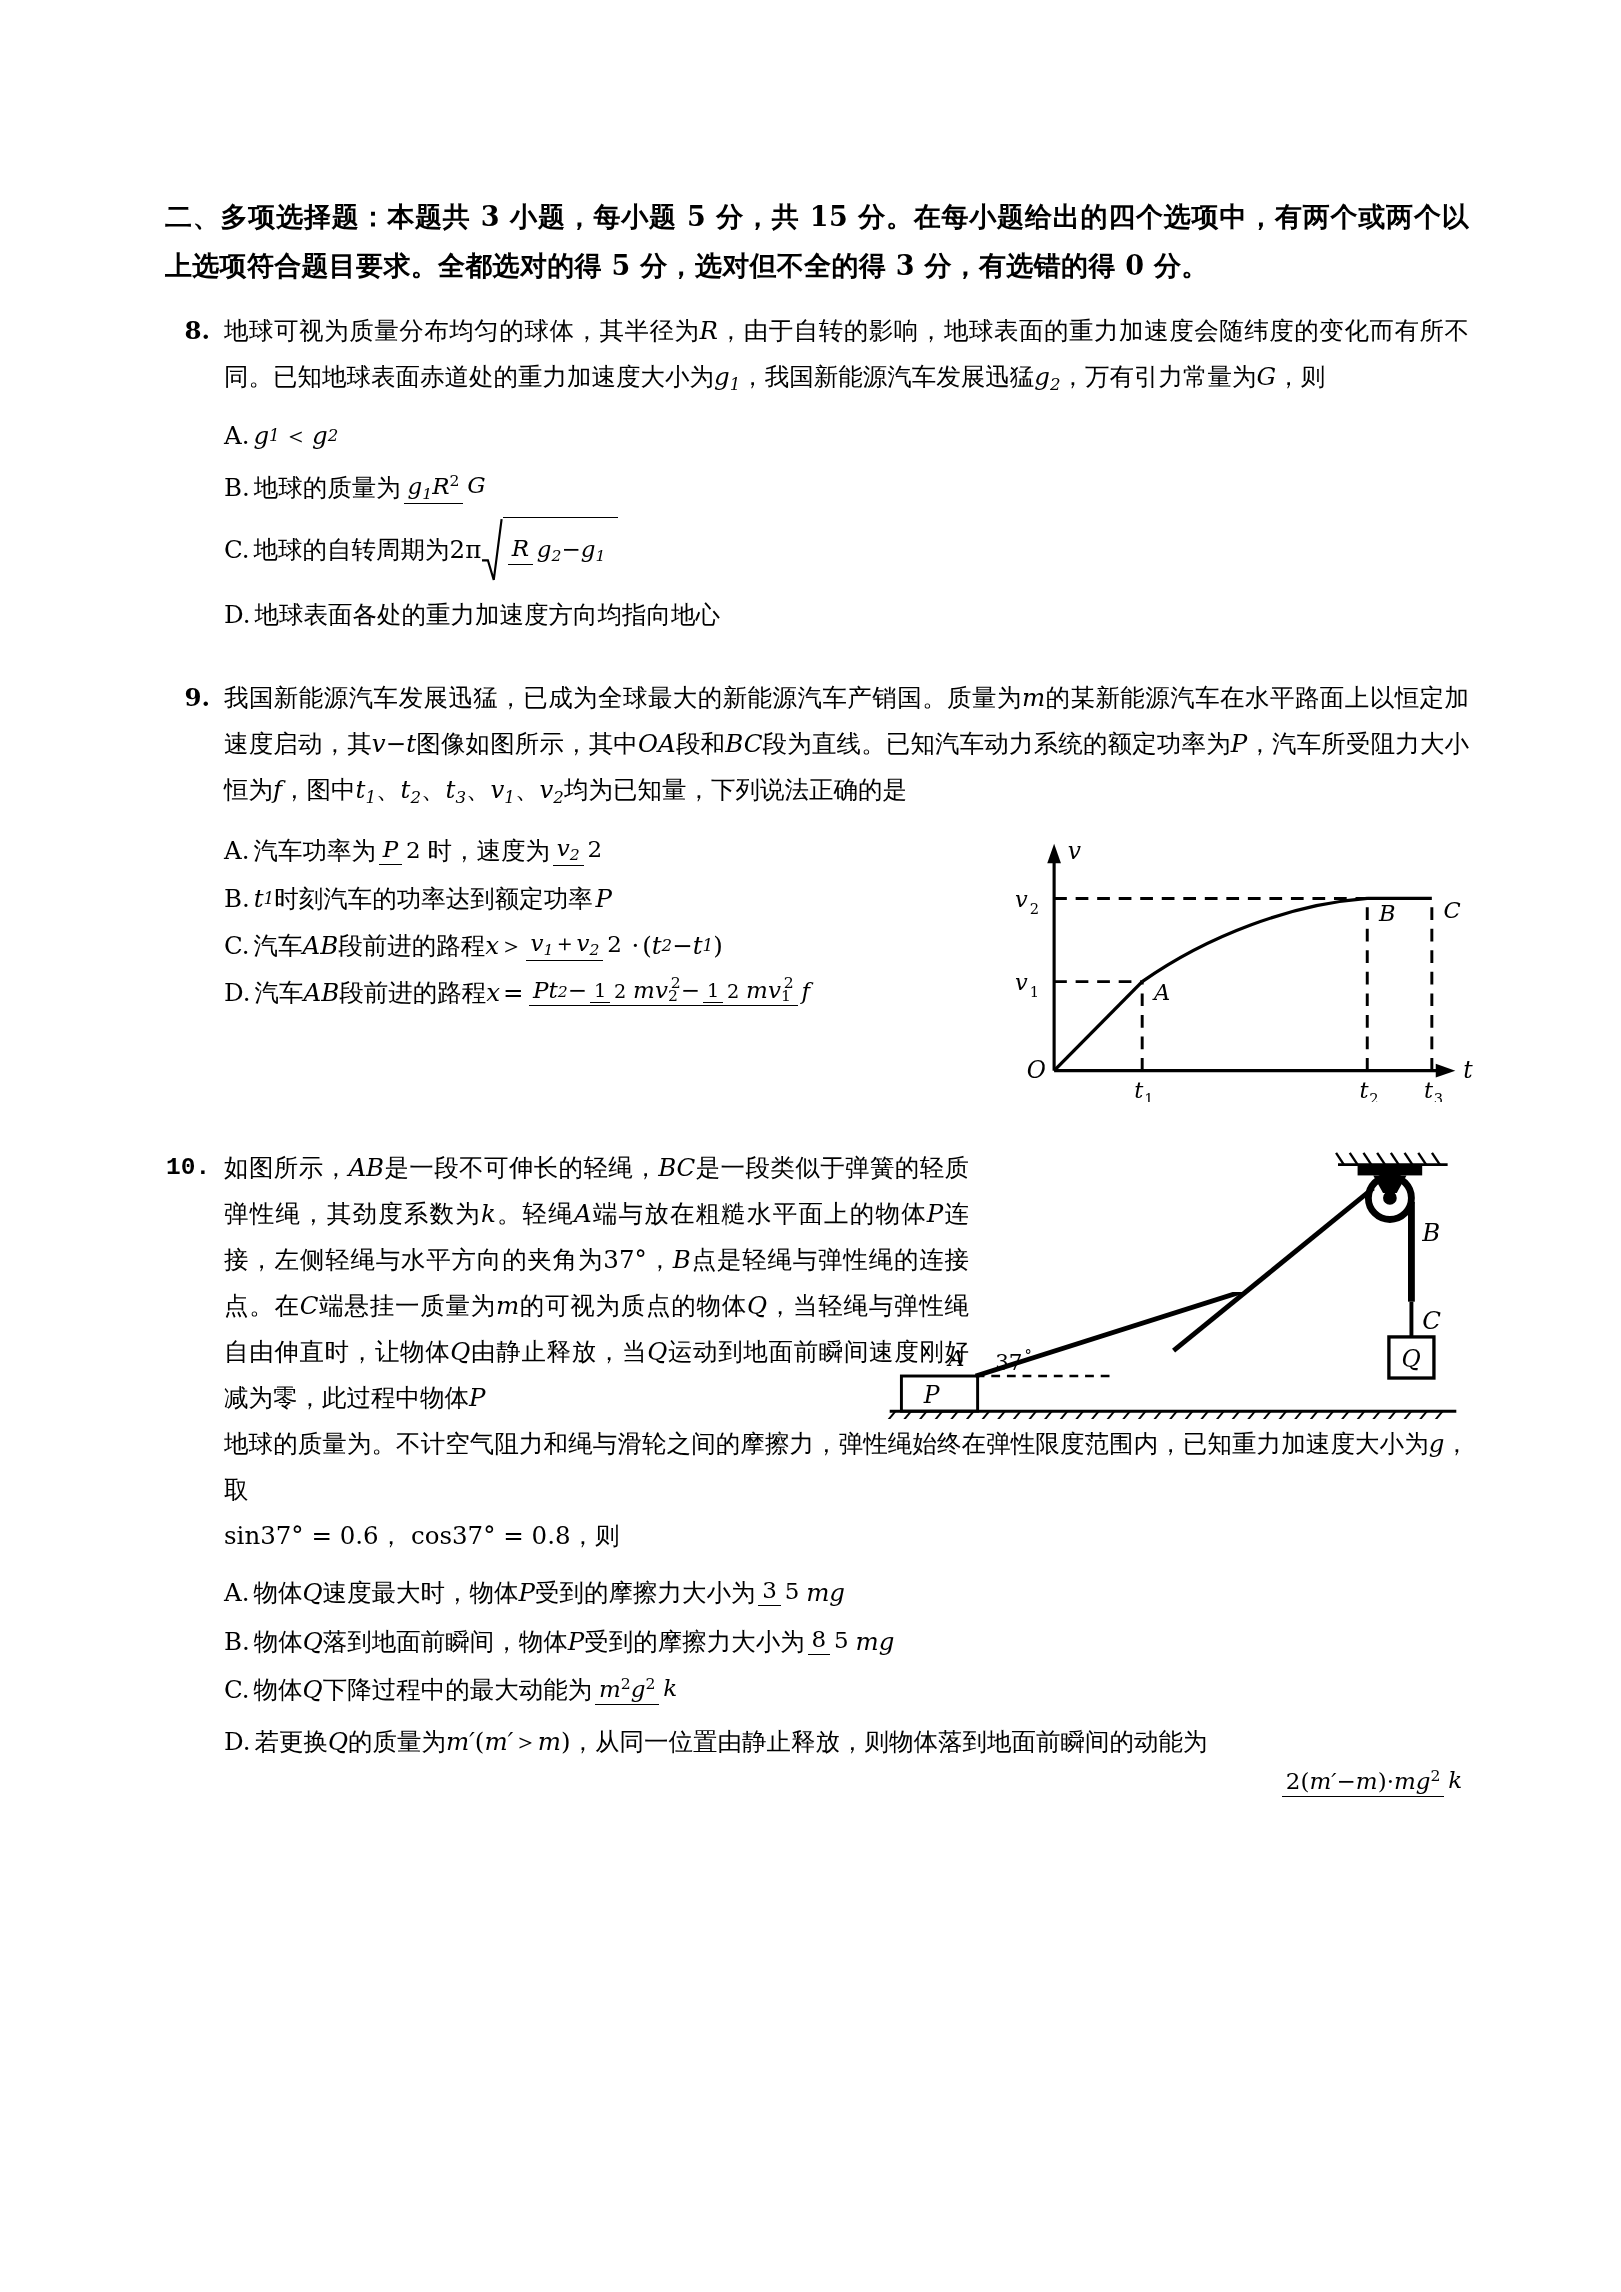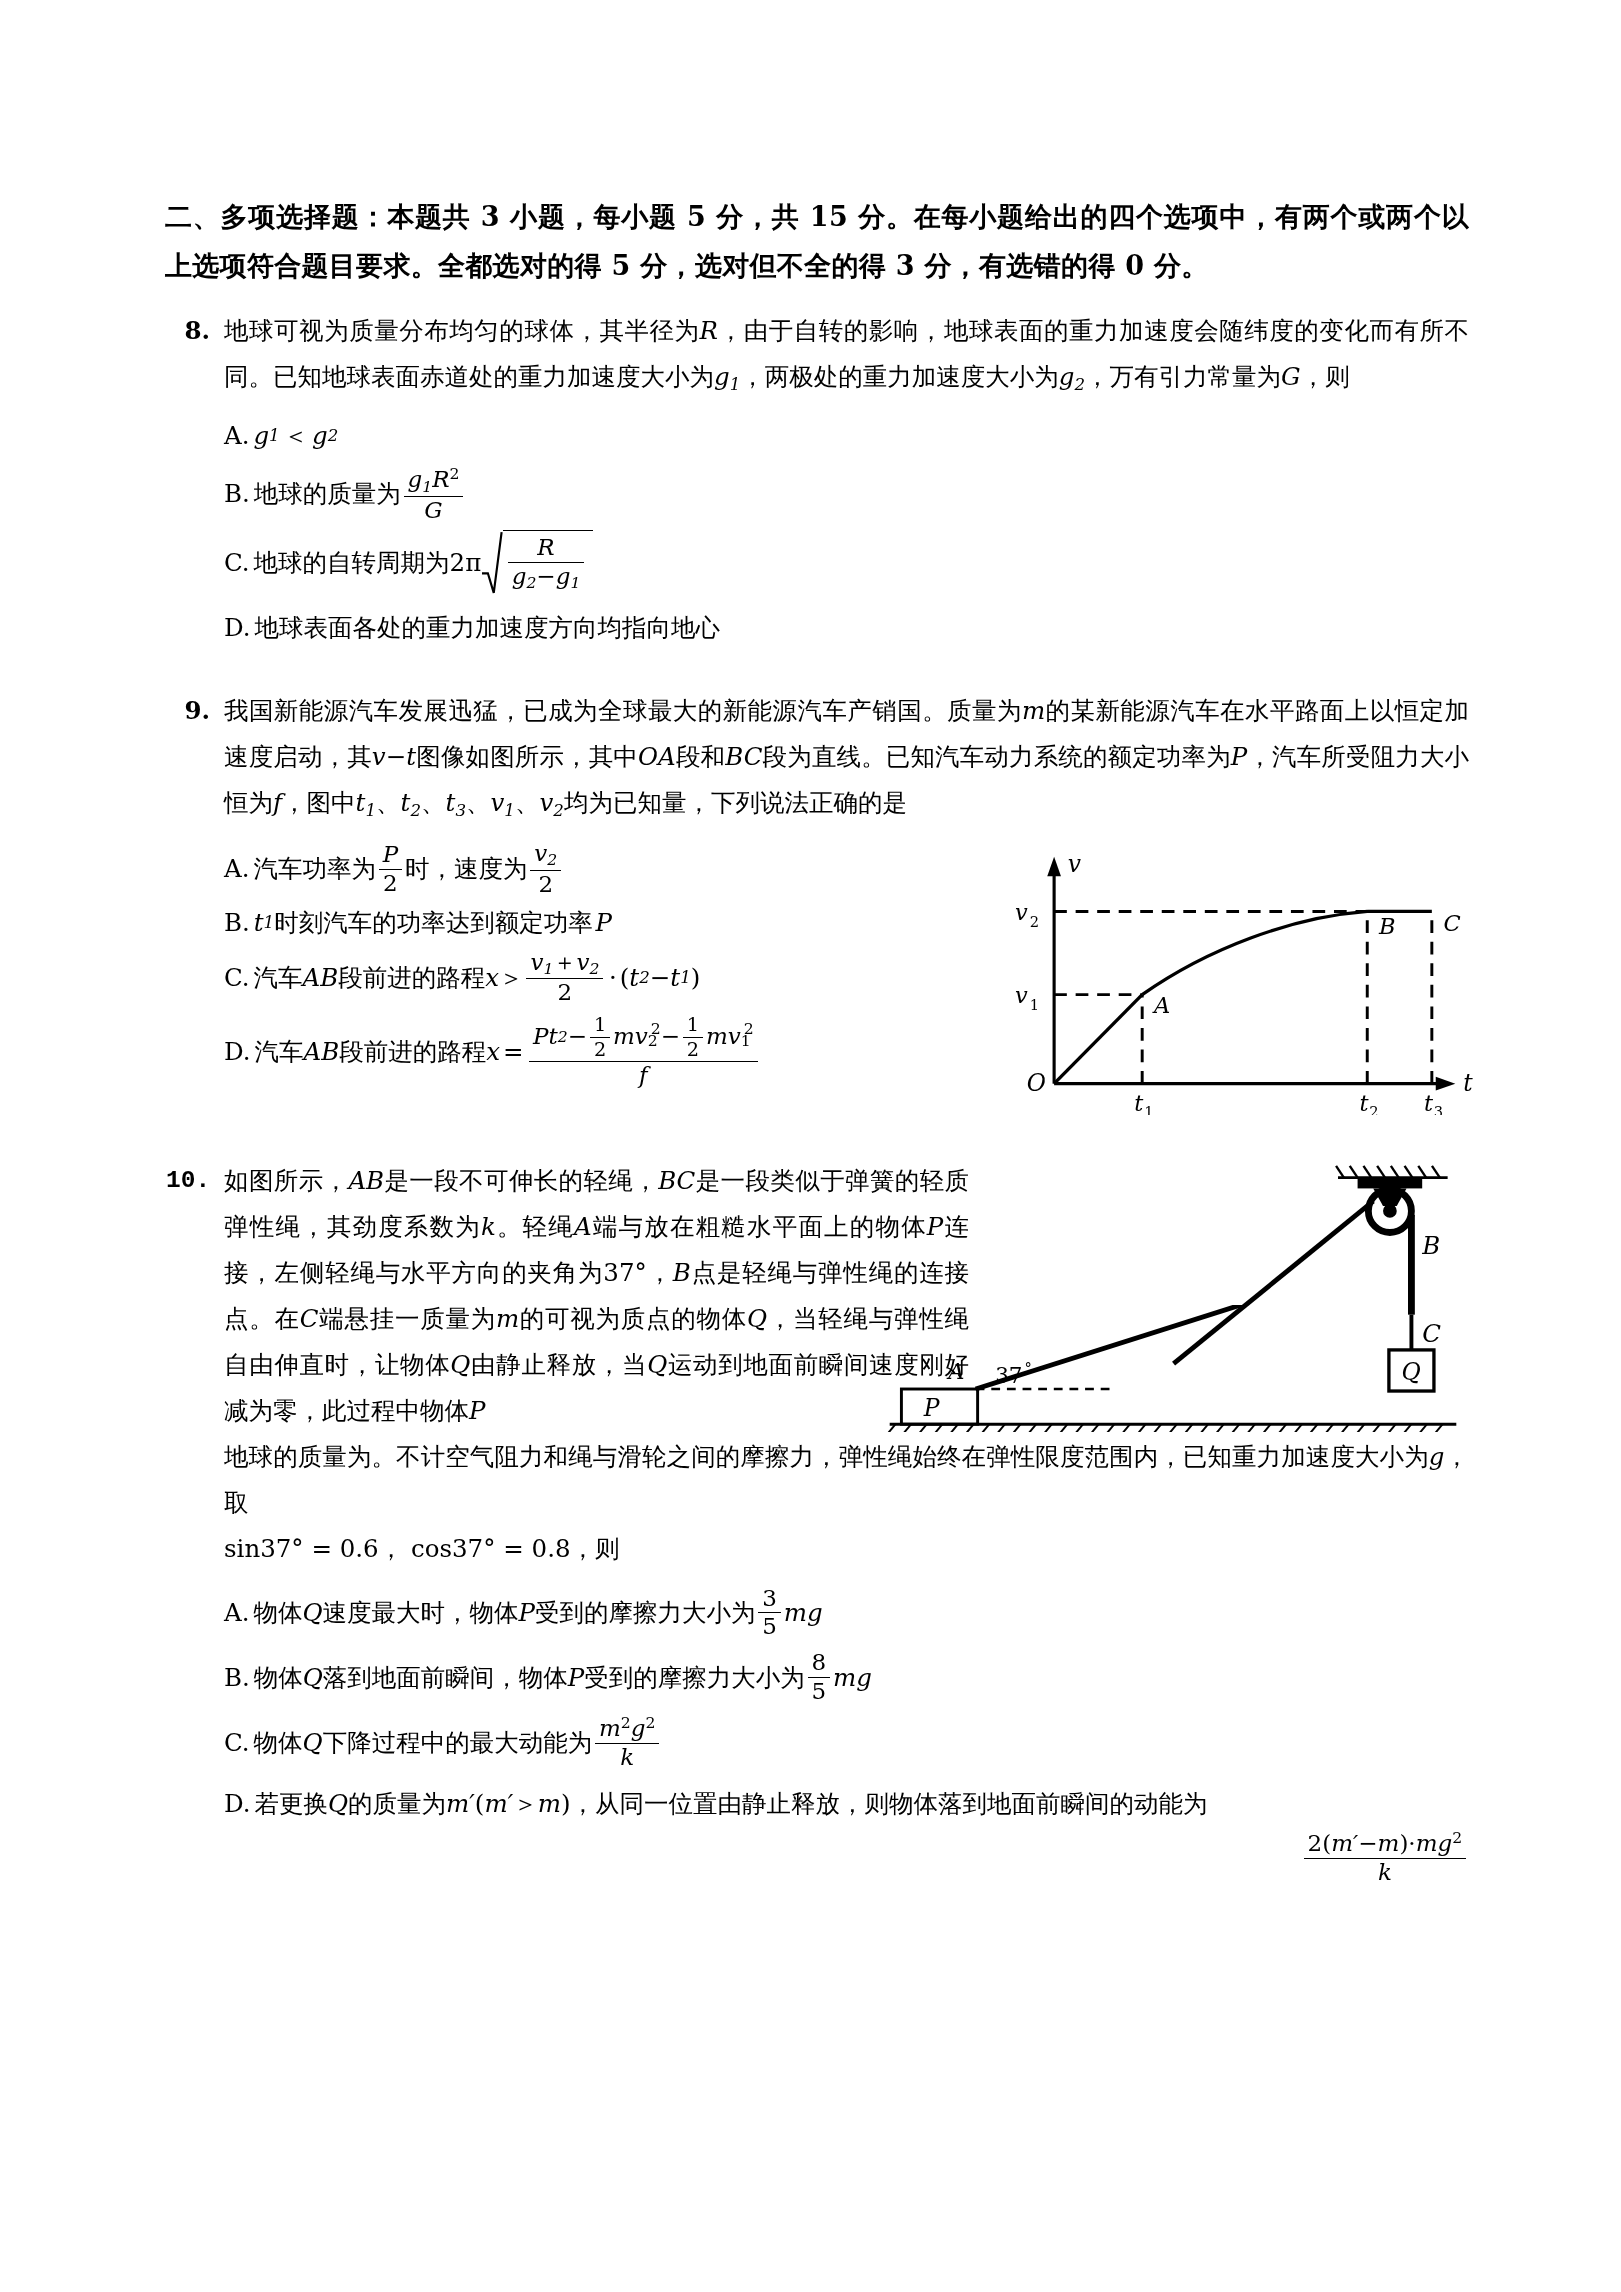--- a/index.html
+++ b/index.html
@@ -70,21 +70,21 @@
   }
   .opt .lbl { margin-right: 3.9px; white-space: nowrap; }
   .opt-tall { line-height: 39px; }
 
   
   .it { font-style: italic; font-family: "DejaVu Serif", "Liberation Serif", serif; }
   .sub { font-size: 0.68em; vertical-align: -0.28em; font-style: italic; }
   .sup { font-size: 0.68em; vertical-align: 0.52em; font-style: normal; }
   .frac {
     display: inline-flex;
-    flex-direction: column;
+    flex-direction: row;
     vertical-align: middle;
     text-align: center;
     margin: 0 2.9px;
     line-height: 1.12;
     font-size: 0.94em;
   }
   .frac > .num { border-bottom: 1.6px solid #000; padding: 0 3.9px 1px 3.9px; }
   .frac > .den { padding: 1px 3.9px 0 3.9px; }
   .radic {
     display: inline-flex;
@@ -136,21 +136,21 @@
 <body>
 
 <div class="page">
  <div class="content">
 
   <div class="section-head">二、多项选择题：本题共 3 小题，每小题 5 分，共 15 分。在每小题给出的四个选项中，有两个或两个以上选项符合题目要求。全都选对的得 5 分，选对但不全的得 3 分，有选错的得 0 分。</div>
 
   <div class="question" style="margin-top:17.6px;">
     <div class="q-num">8.</div>
     <div class="q-body">
-      <span>地球可视为质量分布均匀的球体，其半径为</span><span class="it">R</span><span>，由于自转的影响，地球表面的重力加速度会随纬度的变化而有所不同。已知地球表面赤道处的重力加速度大小为</span><span class="it">g</span><span class="sub">1</span><span>，两极处的重力加速度大小为</span><span class="it">g</span><span class="sub">2</span><span>，万有引力常量为</span><span class="it">G</span><span>，则</span>
+      <span>地球可视为质量分布均匀的球体，其半径为</span><span class="it">R</span><span>，由于自转的影响，地球表面的重力加速度会随纬度的变化而有所不同。已知地球表面赤道处的重力加速度大小为</span><span class="it">g</span><span class="sub">1</span><span>，我国新能源汽车发展迅猛</span><span class="it">g</span><span class="sub">2</span><span>，万有引力常量为</span><span class="it">G</span><span>，则</span>
     </div>
 
     <div class="opt">
       <span class="lbl">A.</span>
       <span class="it">g</span>
           <span class="sub">1</span>
       <span style="margin:0 3.9px;">＜</span>
       <span class="it">g</span>
           <span class="sub">2</span>
     </div>

